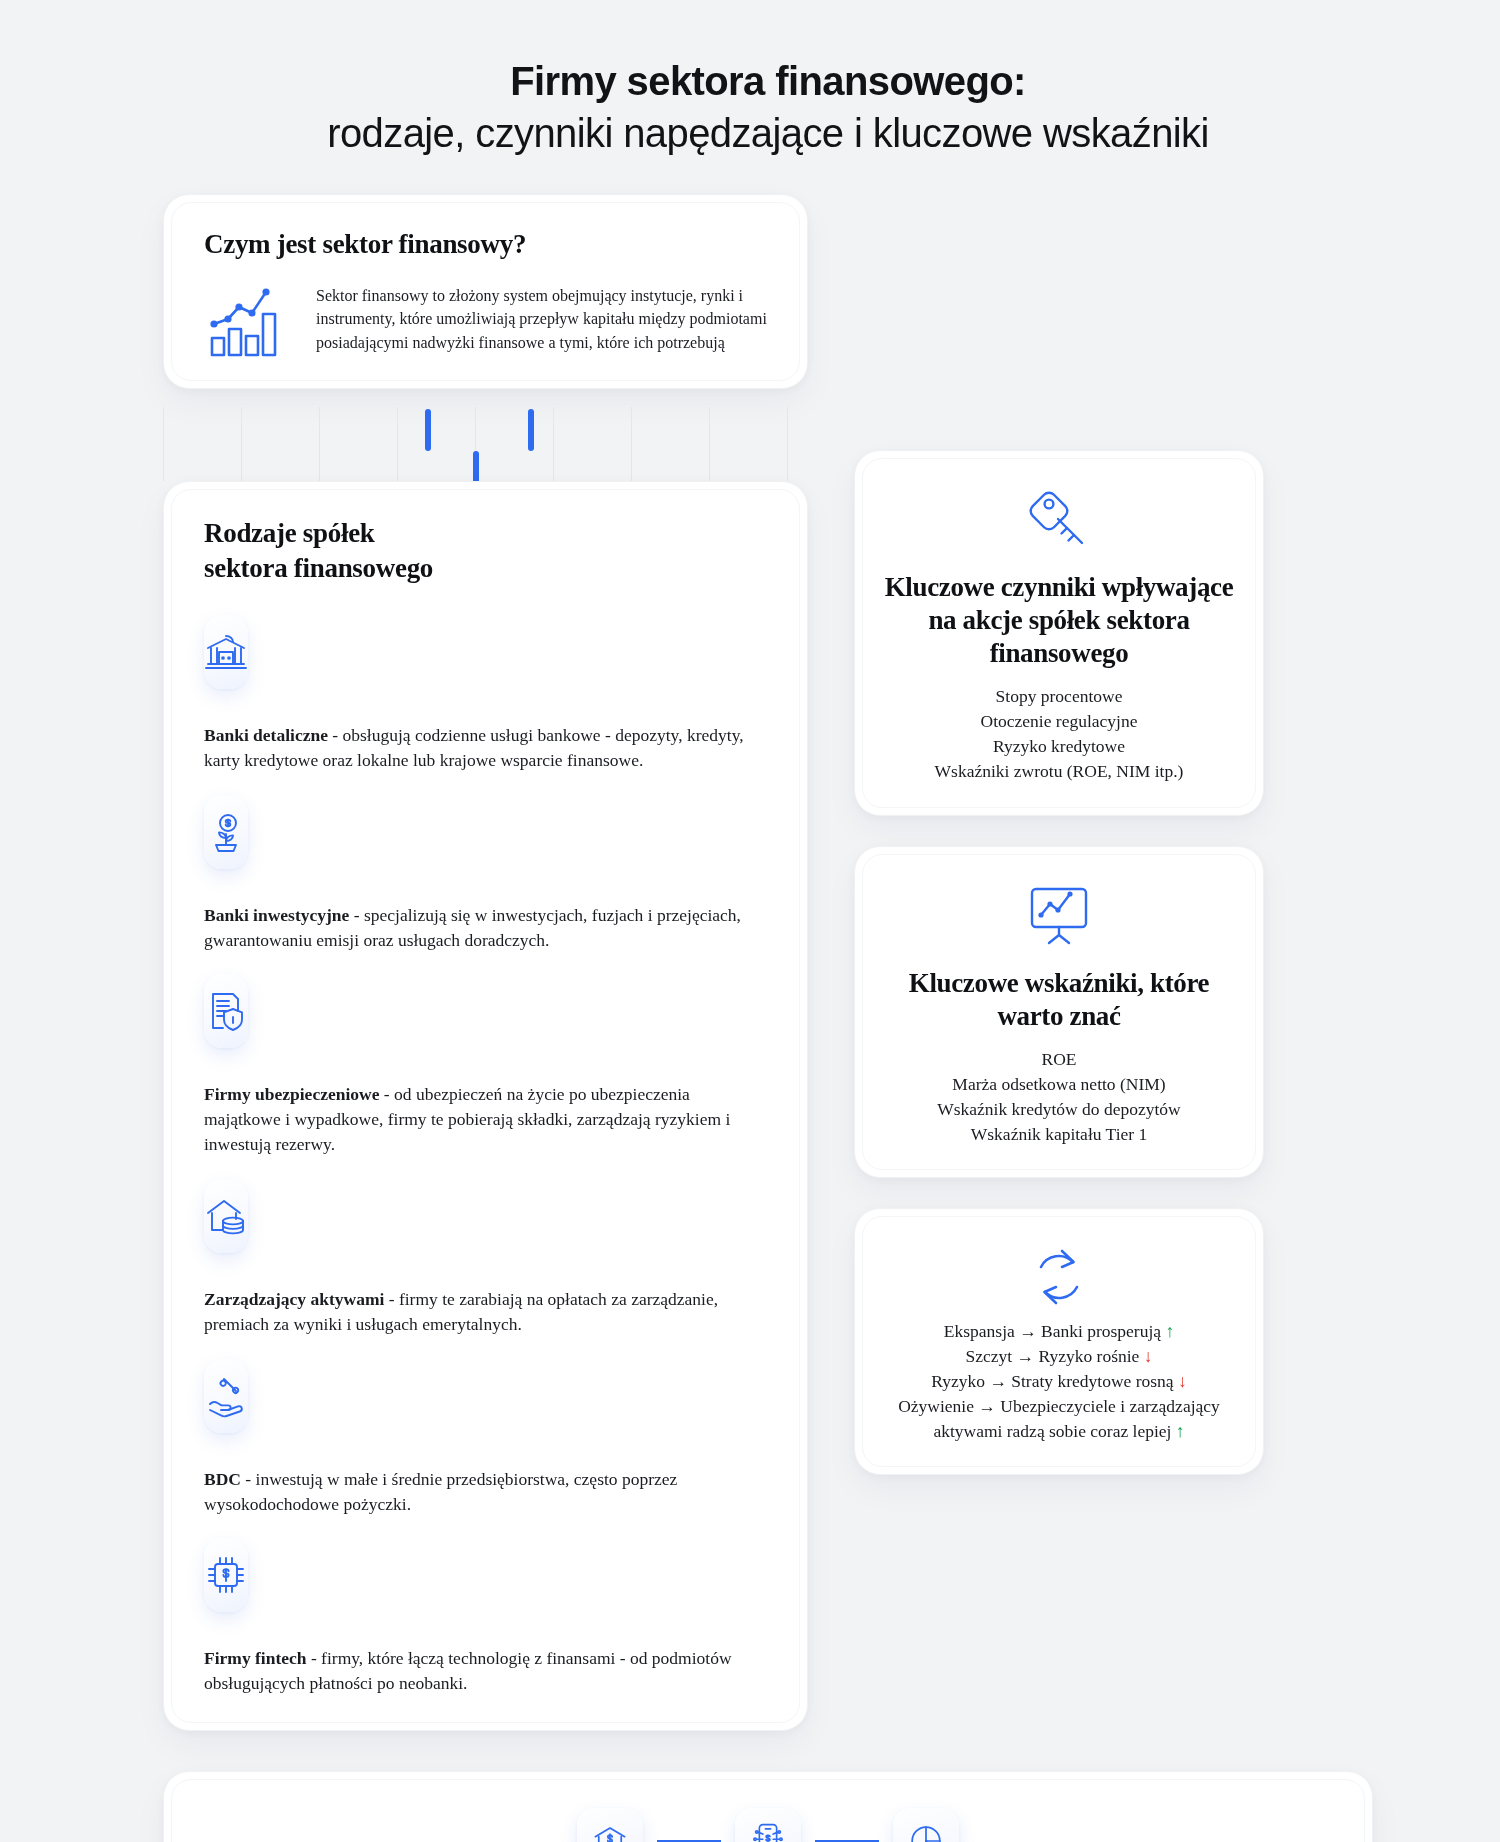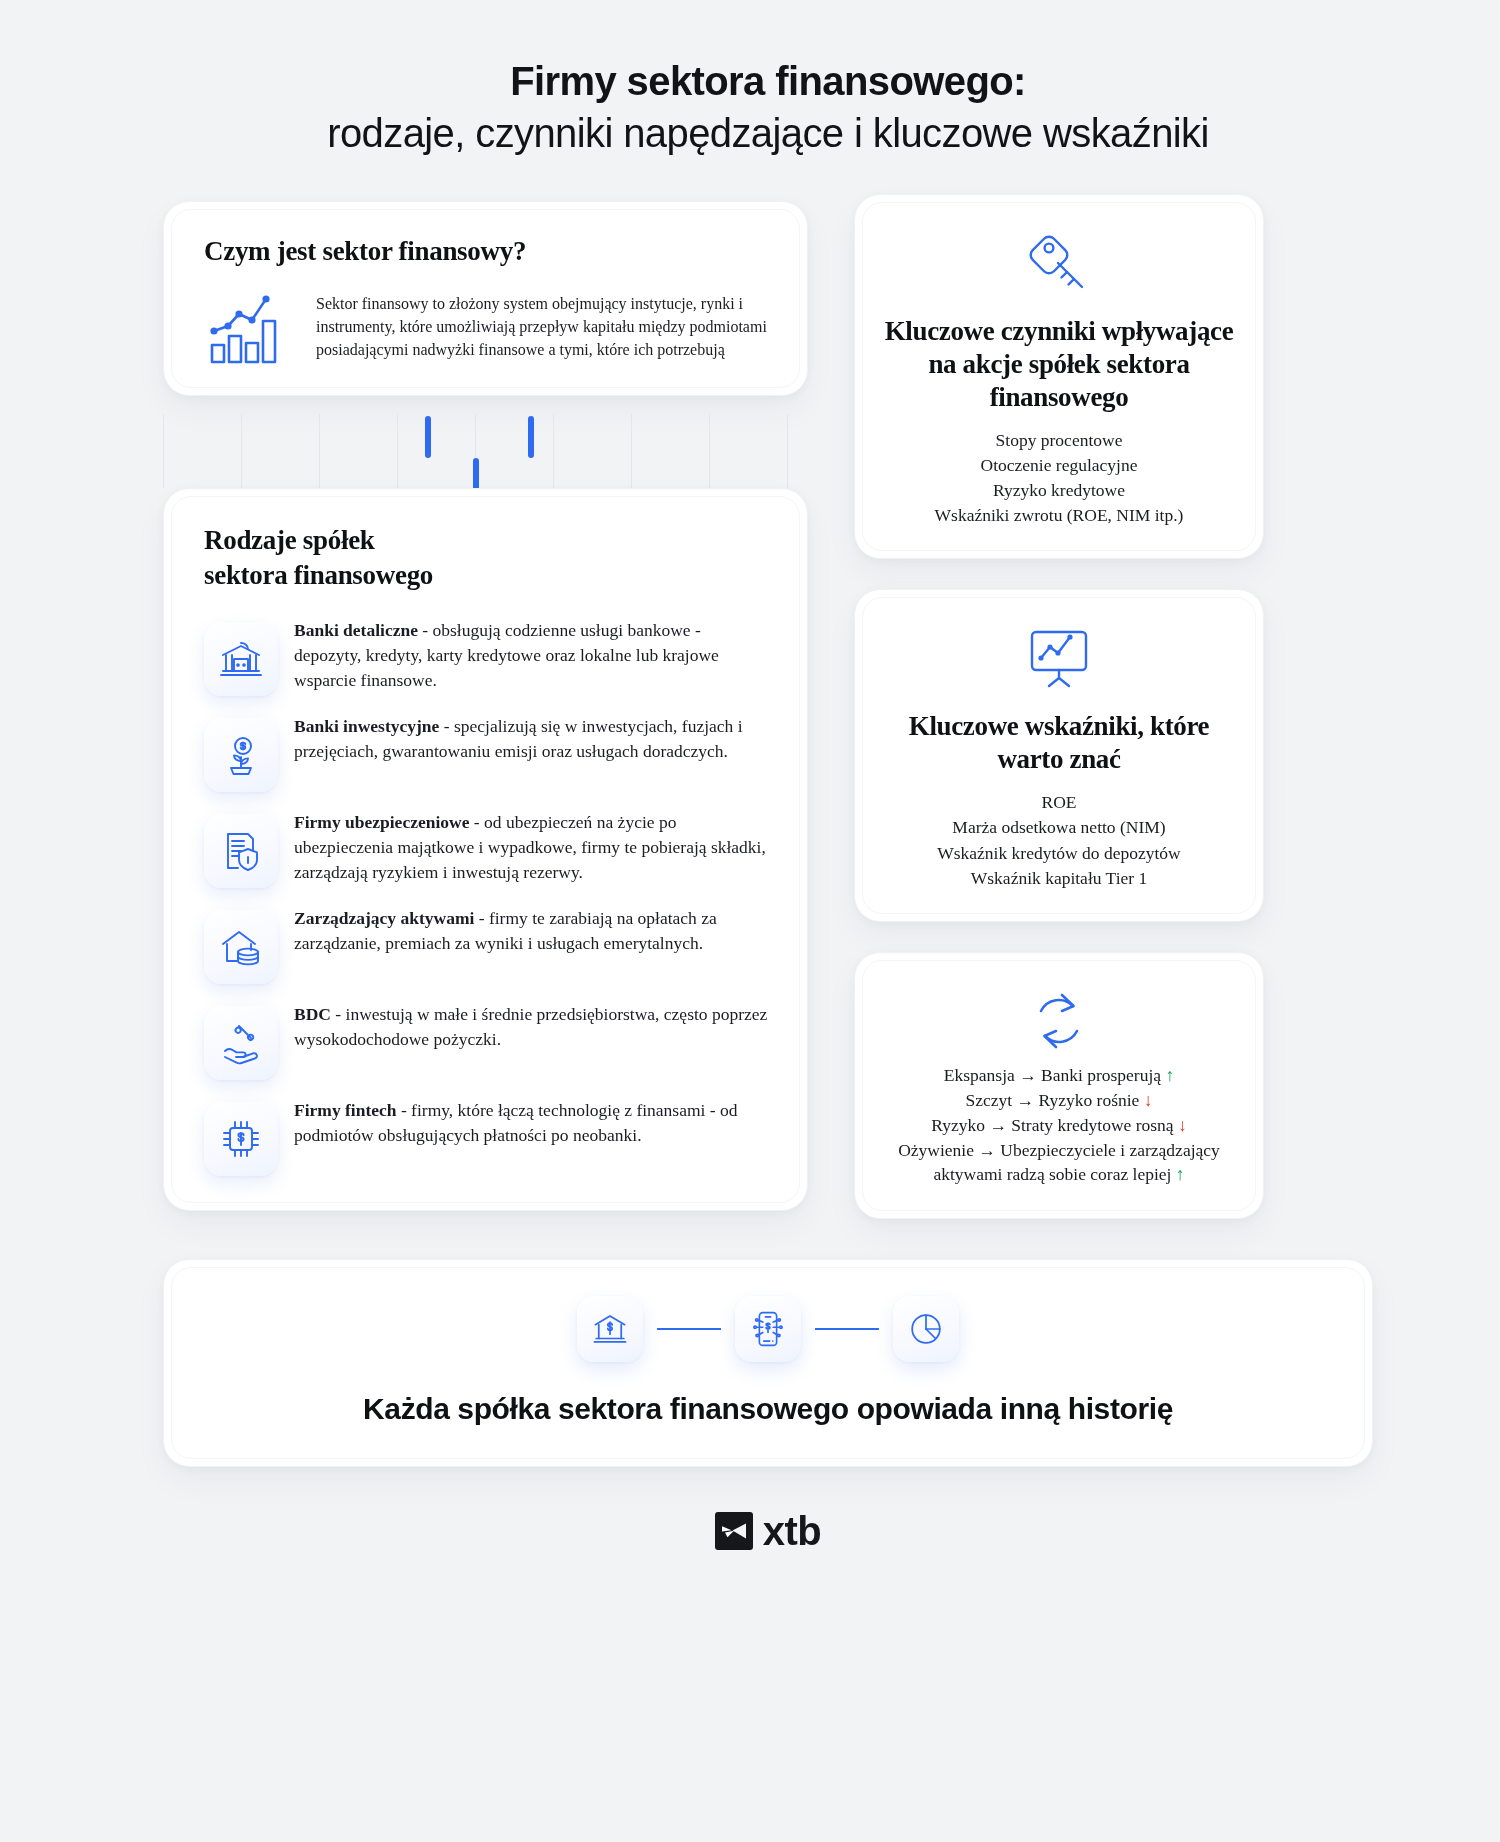--- a/index.html
+++ b/index.html
@@ -118,22 +118,23 @@
   .card-types h2 {
     font-size: 27px;
     font-weight: 700;
     letter-spacing: -0.3px;
     line-height: 1.28;
     margin-bottom: 24px;
   }
   .type-item {
     display: flex;
     align-items: flex-start;
-    gap: 16px;
+    gap: 32px;
     margin-bottom: 16px;
+    flex-direction: column;
   }
   .type-item:last-child { margin-bottom: 2px; }
   .icon-tile {
     flex: 0 0 74px;
     height: 74px;
     border-radius: 18px;
     background: linear-gradient(160deg,#ffffff 0%,#f7f9fe 60%,#eef3fe 100%);
     box-shadow: 0 8px 18px rgba(40,90,220,0.10),
                 0 1px 3px rgba(40,90,220,0.06);
     display: flex;

